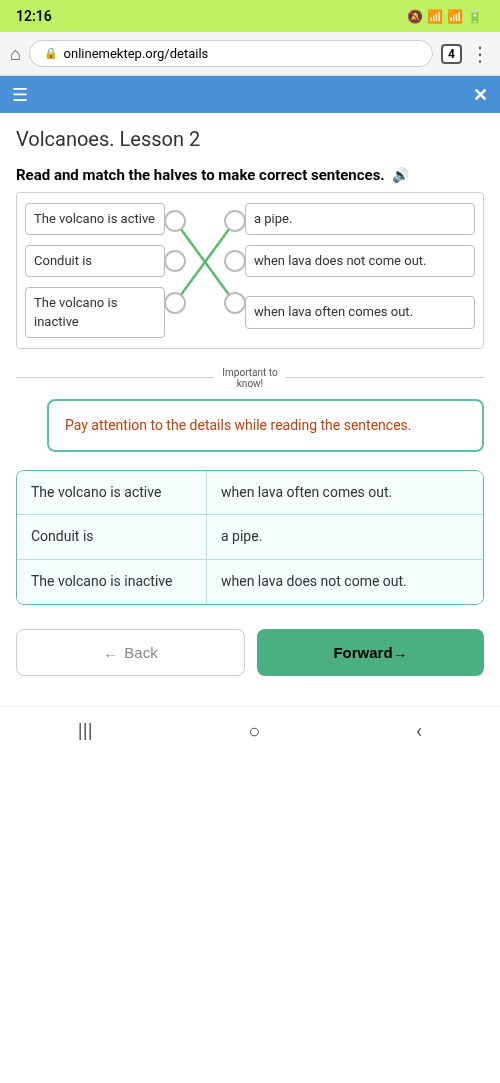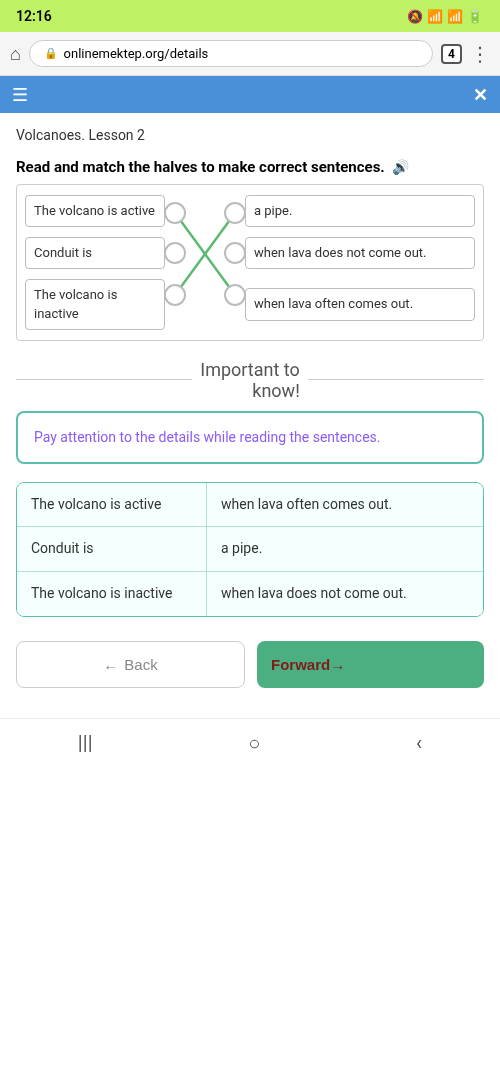--- a/index.html
+++ b/index.html
@@ -67,21 +67,21 @@
     }
     .hamburger { color: #fff; font-size: 18px; }
     .close-x { color: #fff; font-size: 18px; font-weight: bold; }
 
     
     .content {
       padding: 14px 16px;
     }
 
     .lesson-title {
-      font-size: 14px;
+      font-size: 20px;
       color: #333;
       margin-bottom: 14px;
     }
 
     .instruction {
       font-size: 15px;
       font-weight: 700;
       color: #000000;
       margin-bottom: 6px;
       line-height: 1.4;
@@ -136,35 +136,36 @@
       align-items: center;
       margin: 10px 0;
       gap: 8px;
     }
     .divider-line {
       flex: 1;
       height: 1px;
       background: #ccc;
     }
     .divider-label {
-      font-size: 18px;
+      font-size: 10px;
       color: #555;
-      text-align: right;
+      text-align: center;
       white-space: nowrap;
     }
 
     .important-box {
       border: 2px solid #5bbfad;
       border-radius: 8px;
       padding: 14px 16px;
       background: #fff;
       margin-bottom: 18px;
       font-size: 14px;
-      color: #8b5cf6;
+      color: #c2410c;
       line-height: 1.5;
+      margin-left: 31px;
     }
 
     
     .explanation-table {
       border: 1px solid #5bbfad;
       border-radius: 8px;
       overflow: hidden;
       margin-bottom: 24px;
     }
     .explanation-row {
@@ -211,25 +212,26 @@
       justify-content: center;
       gap: 6px;
     }
     .btn-forward {
       flex: 1;
       border: none;
       border-radius: 8px;
       padding: 14px;
       background: #4caf82;
       font-size: 15px;
-      color: #7f1d1d;
+      color: #000000;
       font-weight: 600;
       cursor: pointer;
       display: flex;
       align-items: center;
+      justify-content: center;
     }
 
     
     .bottom-nav {
       display: flex;
       justify-content: space-around;
       align-items: center;
       padding: 12px 0 8px;
       border-top: 1px solid #eee;
       background: #fff;

